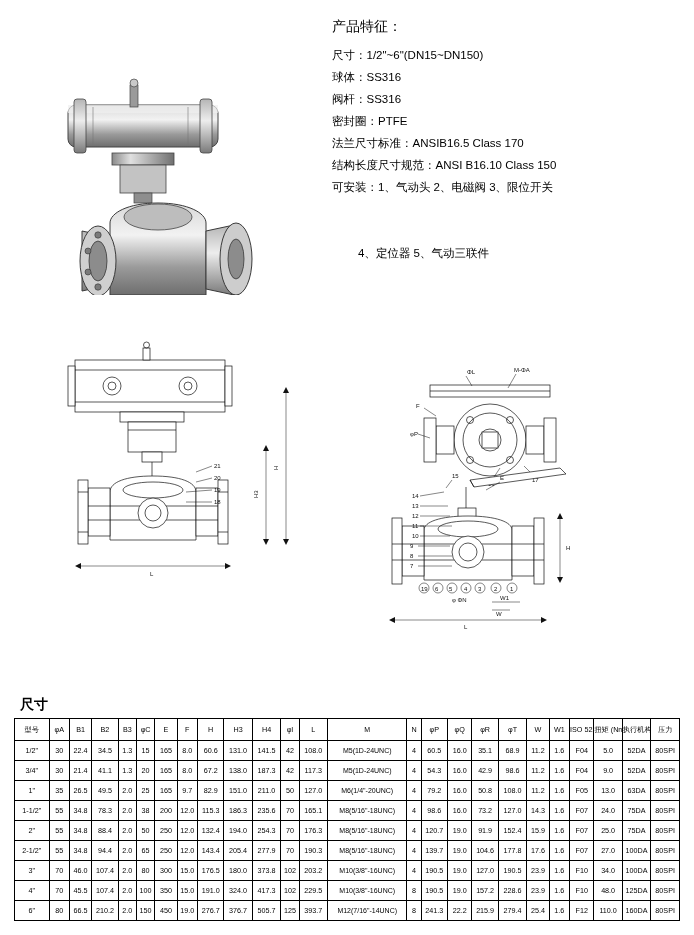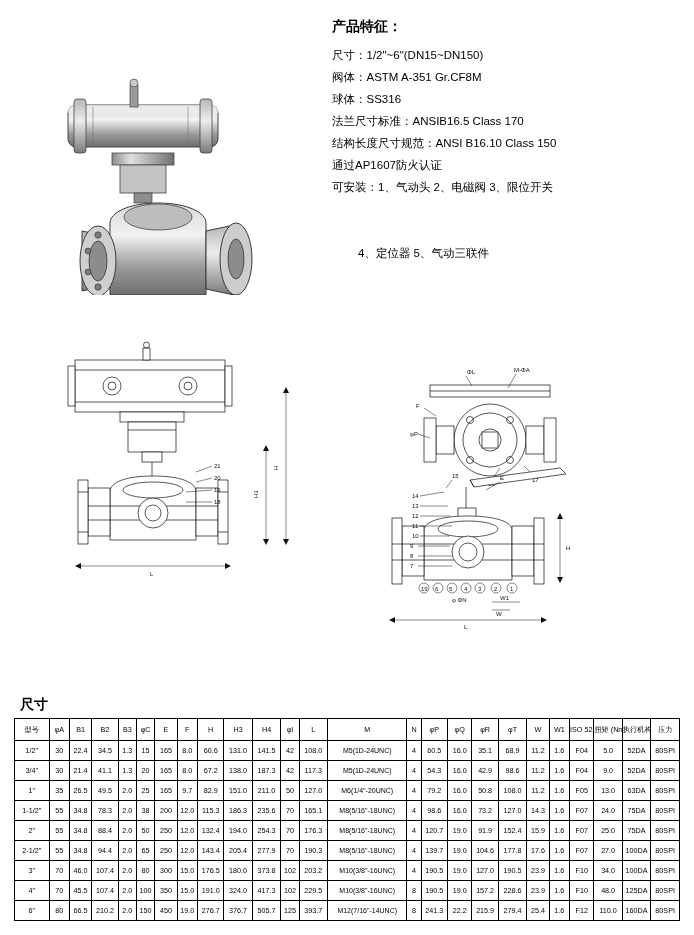--- a/index.html
+++ b/index.html
@@ -14,21 +14,21 @@
   }
   .page { position: relative; width: 694px; height: 935px; }
 
   
   .title {
     position: absolute; left: 14px; top: 8px;
     font-size: 16px; font-weight: bold; letter-spacing: 0px;
   }
   .feat-title {
     position: absolute; left: 332px; top: 18px;
-    font-size: 14px; font-weight: bold;
+    font-size: 14px; font-weight: normal;
   }
   .feat-list {
     position: absolute; left: 332px; top: 44px;
     width: 352px;
     font-size: 11.5px;
     line-height: 22px;
   }
   .feat-list div { white-space: nowrap; }
   .feat-indent { padding-left: 26px; margin-top: 44px; }
 
@@ -128,25 +128,25 @@
         <path d="M168,186 L196,180 L196,250 L168,244 Z" fill="url(#mtl2)" stroke="#3a3a3a" stroke-width="1"></path>
         <ellipse cx="198" cy="214" rx="16" ry="36" fill="#cdcdcd" stroke="#3a3a3a" stroke-width="1"></ellipse>
         <ellipse cx="198" cy="214" rx="8" ry="20" fill="#8c8c8c" stroke="#3a3a3a" stroke-width="0.8"></ellipse>
       </g>
     </svg>
   </div>
 
   <div class="feat-title">产品特征：</div>
   <div class="feat-list">
     <div>尺寸：1/2"~6"(DN15~DN150)</div>
-    <div>阀体：ASTM A-351 Gr.CF8M</div>
     <div>球体：SS316</div>
+    <div>阀杆：SS316</div>
+    <div>密封圈：PTFE</div>
     <div>法兰尺寸标准：ANSIB16.5 Class 170</div>
     <div>结构长度尺寸规范：ANSI B16.10 Class 150</div>
-    <div>通过AP1607防火认证</div>
     <div>可安装：1、气动头 2、电磁阀 3、限位开关</div>
     <div class="feat-indent">4、定位器 5、气动三联件</div>
   </div>
 
   <div class="drawings">
     <svg width="694" height="360" viewBox="0 0 694 360">
       <g stroke="#111" fill="none" stroke-width="0.7" font-family="Liberation Sans, sans-serif" font-size="6">
 
         <g>
 

